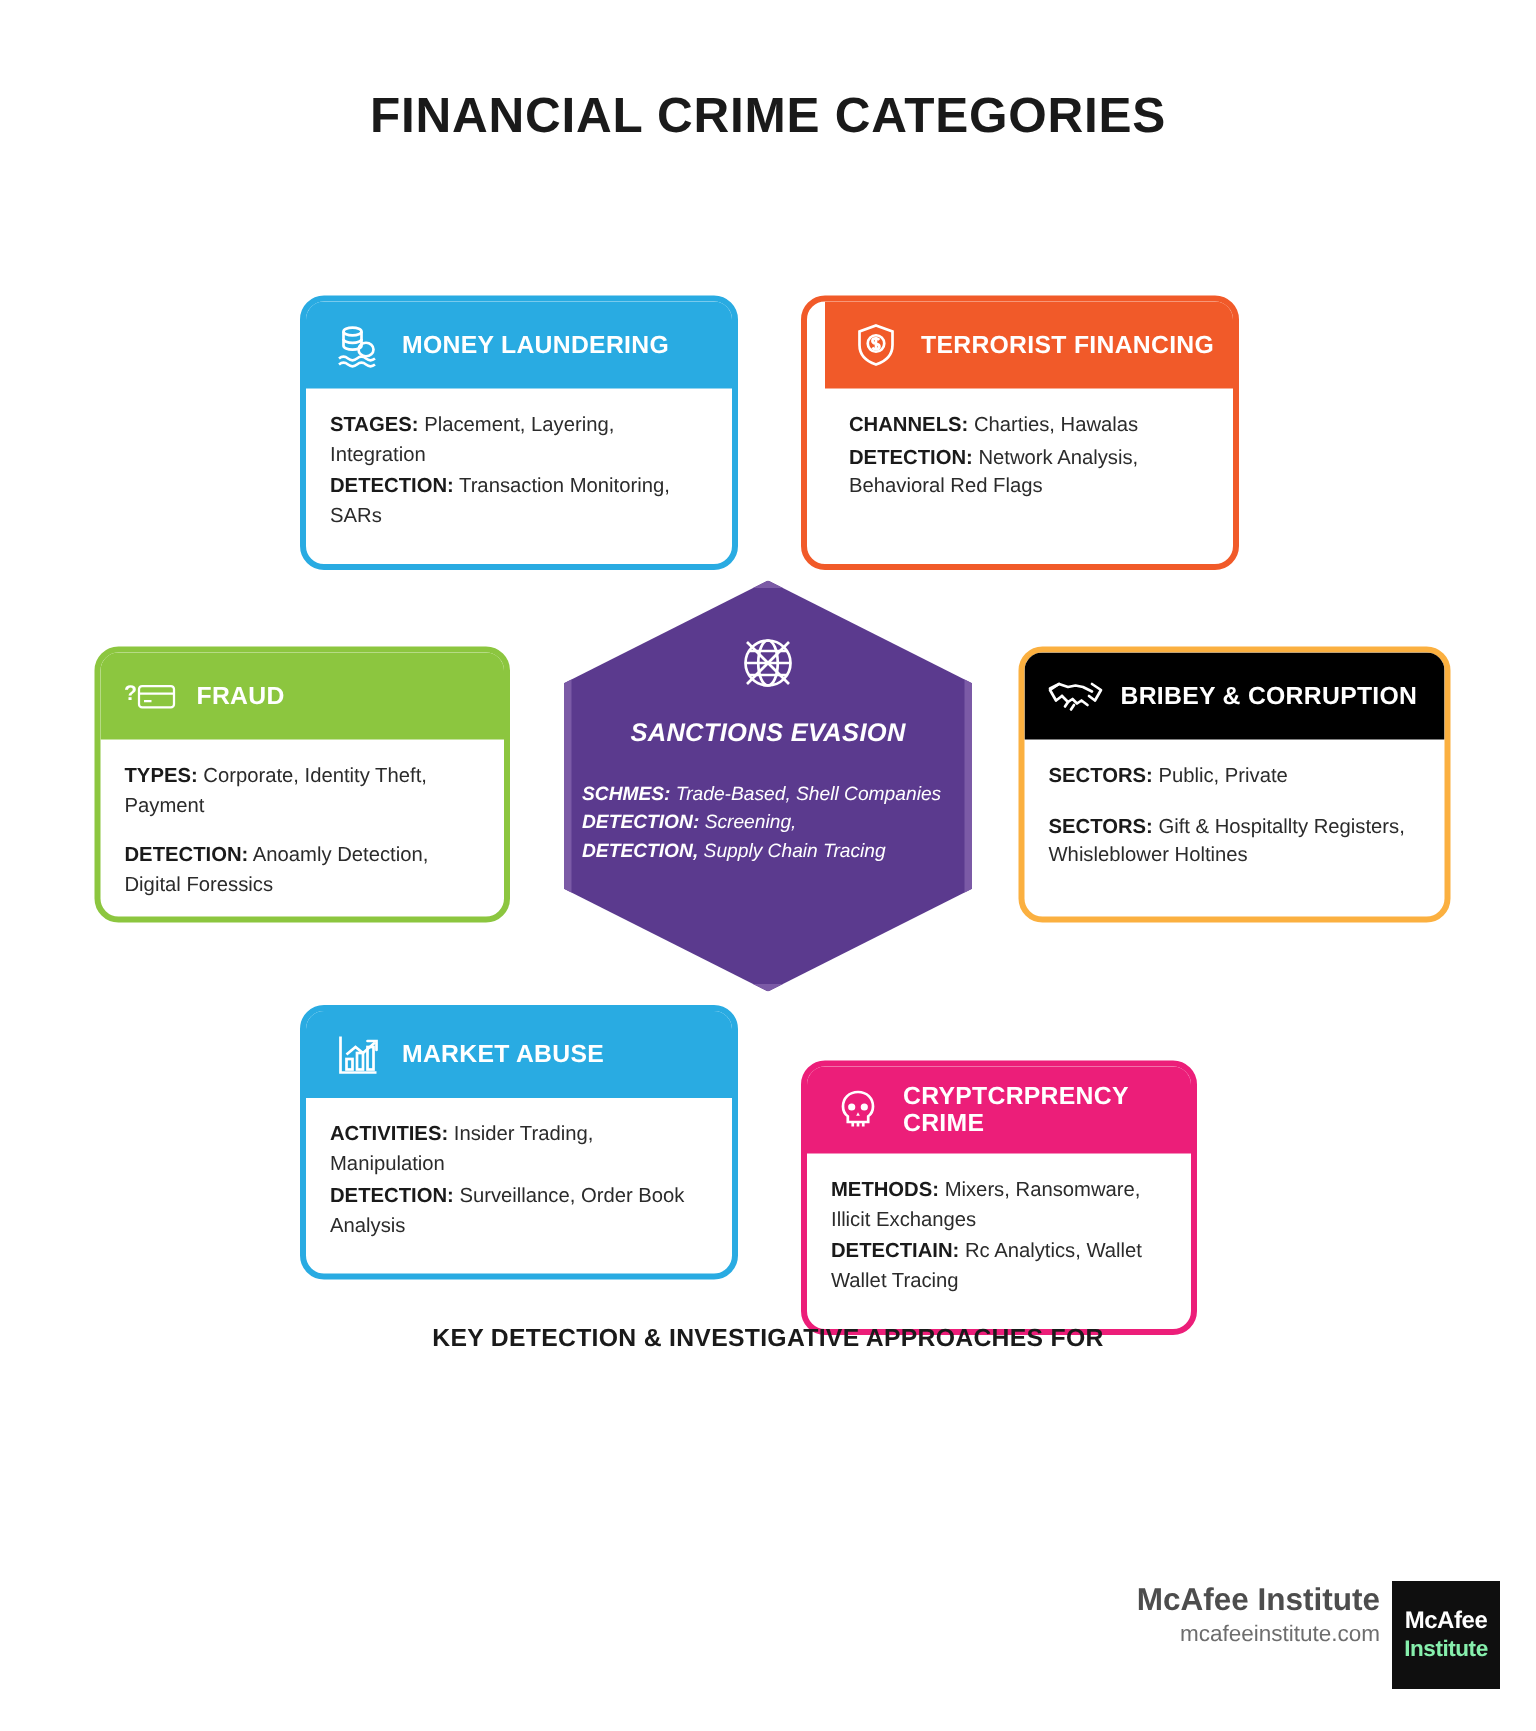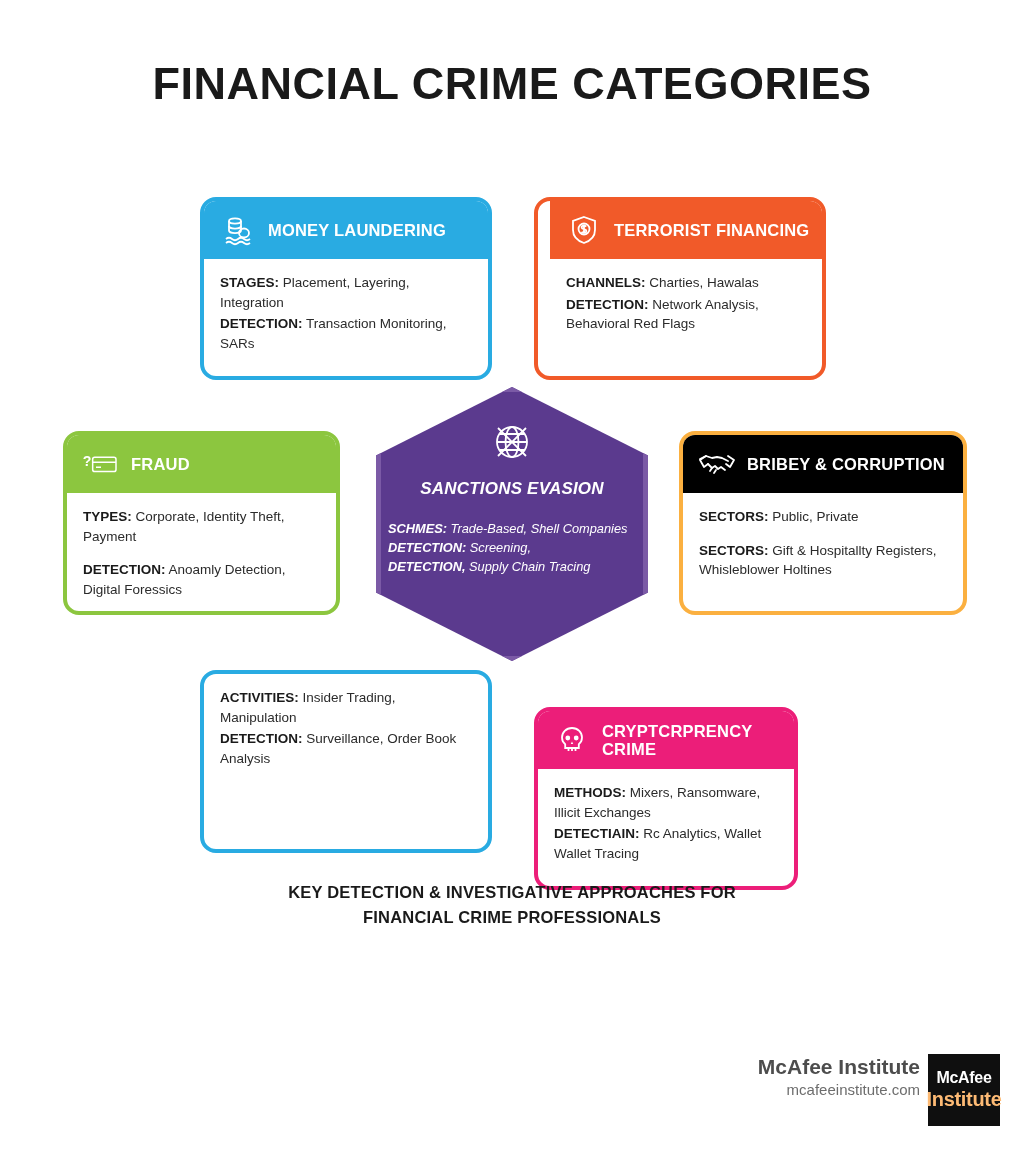--- a/index.html
+++ b/index.html
@@ -16,21 +16,21 @@
     overflow: hidden;
   }
 
   
   .page-title {
     position: absolute;
     top: 58px;
     left: 0;
     width: 1024px;
     text-align: center;
-    font-size: 45px;
+    font-size: 33px;
     font-weight: bold;
     letter-spacing: 0.5px;
     color: #1a1a1a;
   }
 
   
   .card {
     position: absolute;
     border-radius: 16px;
     border-width: 4px;
@@ -208,22 +208,22 @@
     justify-content: center;
     gap: 1px;
   }
   .brand-logo .l1 {
     color: #ffffff;
     font-size: 16px;
     font-weight: bold;
     letter-spacing: -0.3px;
   }
   .brand-logo .l2 {
-    color: #fdba74;
-    font-size: 20px;
+    color: #86efac;
+    font-size: 15px;
     font-weight: bold;
     letter-spacing: -0.3px;
   }
 </style>
 </head>
 <body>
 
 <div class="page-title">FINANCIAL CRIME CATEGORIES</div>
 
 <div class="card" id="card-money-laundering">
@@ -294,20 +294,33 @@
     </span>
     <span class="hdr-title">BRIBEY &amp; CORRUPTION</span>
   </div>
   <div class="card-body">
     <p><span class="lbl">SECTORS:</span><span> Public, Private</span></p>
     <p class="gap-p"><span class="lbl">SECTORS:</span><span> Gift &amp; Hospitallty Registers, Whisleblower Holtines</span></p>
   </div>
 </div>
 
 <div class="card" id="card-market-abuse">
+  <div class="card-header">
+    <span class="icon-wrap">
+      <svg width="34" height="34" viewBox="0 0 34 34" fill="none" stroke="#ffffff" stroke-width="1.8">
+        <path d="M6 5v24h24"></path>
+        <rect x="10" y="20" width="4" height="7"></rect>
+        <rect x="17" y="16" width="4" height="11"></rect>
+        <rect x="24" y="12" width="4" height="15"></rect>
+        <path d="M10 17l6-5 5 4 8-7"></path>
+        <path d="M24 8h6v6" stroke-linecap="round"></path>
+      </svg>
+    </span>
+    <span class="hdr-title">MARKET ABUSE</span>
+  </div>
   <div class="card-body">
     <p><span class="lbl">ACTIVITIES:</span><span> Insider Trading, Manipulation</span></p>
     <p><span class="lbl">DETECTION:</span><span> Surveillance, Order Book Analysis</span></p>
   </div>
 </div>
 
 <div class="card" id="card-crypto">
   <div class="card-header">
     <span class="icon-wrap">
       <svg width="32" height="32" viewBox="0 0 32 32" fill="none" stroke="#ffffff" stroke-width="1.8">
@@ -341,21 +354,20 @@
     <div class="hex-body">
       <p><span class="lbl">SCHMES:</span><span> Trade-Based, Shell Companies</span></p>
       <p><span class="lbl">DETECTION:</span><span> Screening,</span></p>
       <p><span class="lbl">DETECTION,</span><span> Supply Chain Tracing</span></p>
     </div>
   </div>
 </div>
 
 <div class="footer-caption">
   <div>KEY DETECTION &amp; INVESTIGATIVE APPROACHES FOR</div>
-  <div>FINANCIAL CRIME PROFESSIONALS</div>
 </div>
 
 <div id="brand">
   <div class="brand-text">
     <div class="brand-name">McAfee Institute</div>
     <div class="brand-url">mcafeeinstitute.com</div>
   </div>
   <div class="brand-logo">
     <span class="l1">McAfee</span>
     <span class="l2">Institute</span>

